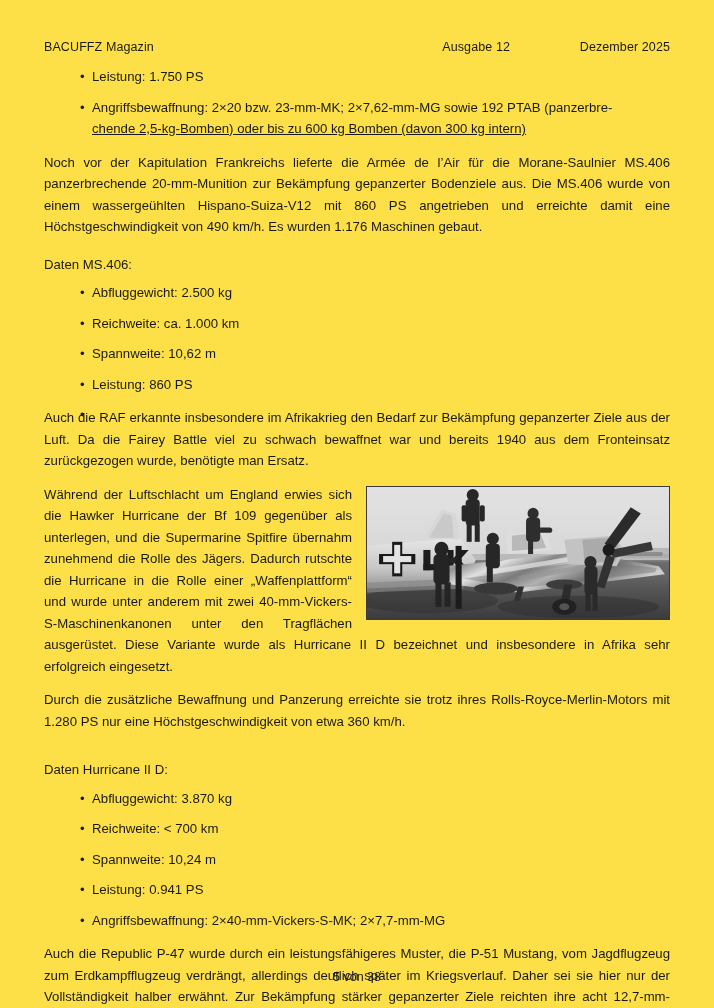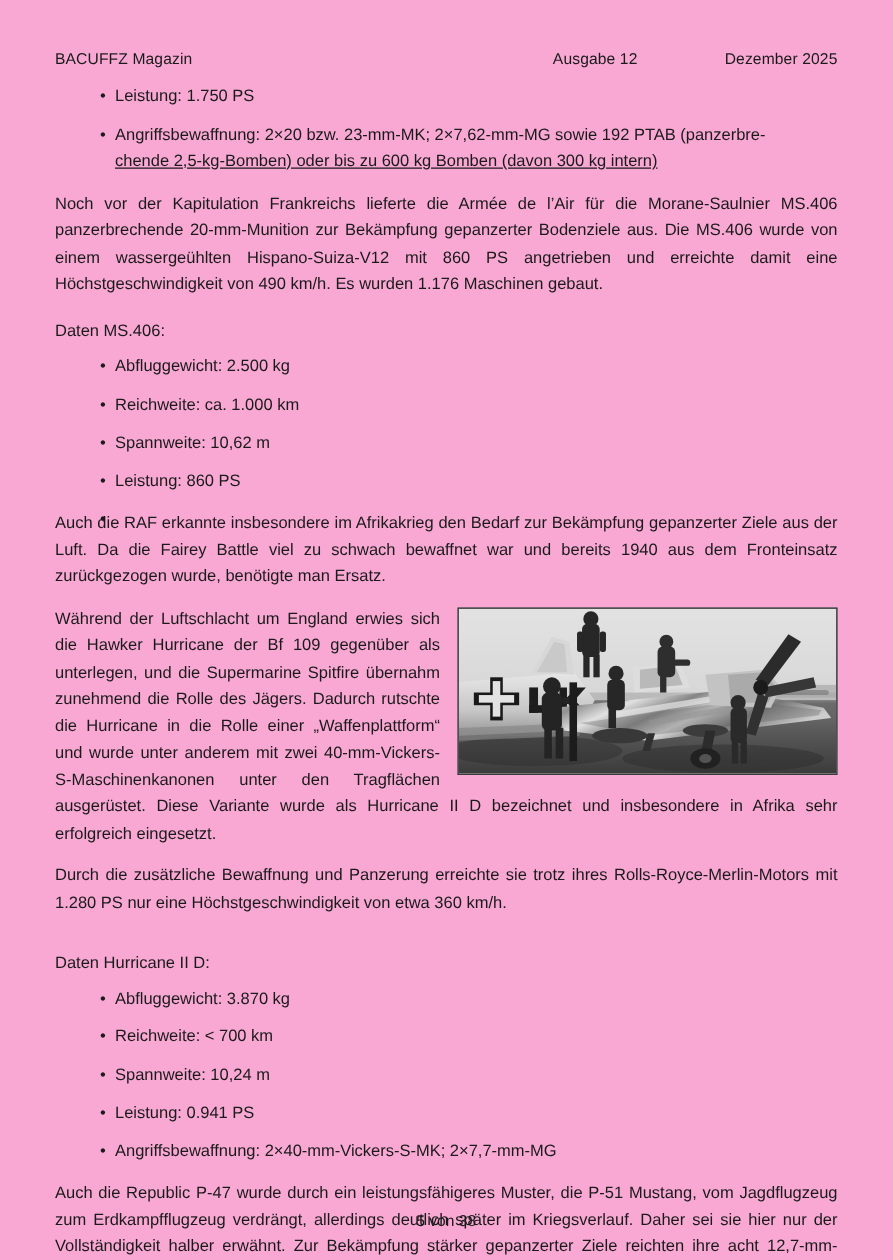--- a/index.html
+++ b/index.html
@@ -14,21 +14,21 @@
     font-family: "Liberation Sans", sans-serif;
     color: #1a1a1a;
     overflow: hidden;
   }
   .page {
     position: relative;
     width: 714px;
     height: 1008px;
     box-sizing: border-box;
     padding: 40px 44px 0 44px;
-    background: #f9a8d4;
+    background: #fde047;
   }
 
   
   .running-header {
     display: flex;
     align-items: baseline;
     font-size: 12.5px;
     letter-spacing: 0.1px;
     color: #1a1a1a;
     height: 20px;

